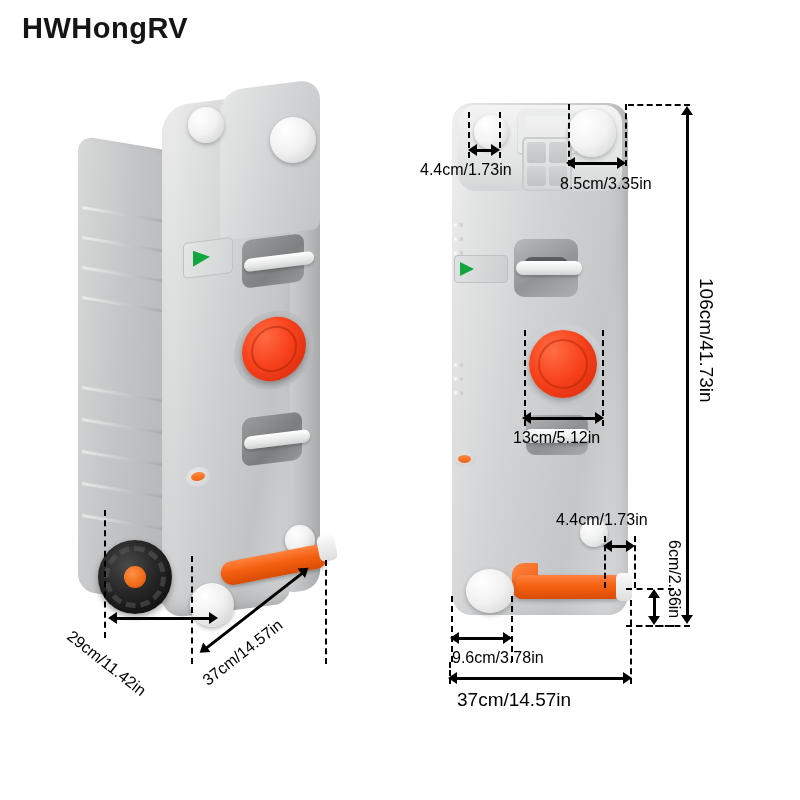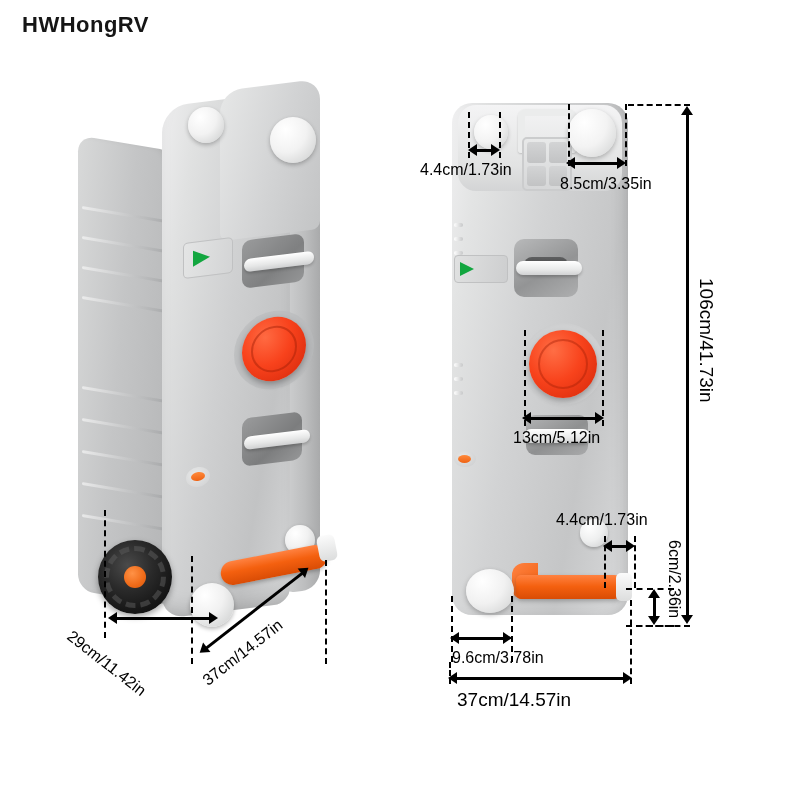--- a/index.html
+++ b/index.html
@@ -6,21 +6,21 @@
   body{
     width:800px;height:800px;background:#ffffff;
     font-family:"Liberation Sans", sans-serif;
     overflow:hidden;position:relative;
   }
   #stage{position:absolute;inset:0;width:800px;height:800px;}
 
   
   #brand{
     position:absolute;left:22px;top:12px;
-    font-size:22px;font-weight:bold;color:#151515;
+    font-size:29px;font-weight:bold;color:#151515;
     letter-spacing:0.5px;
   }
 
   
   .tank{position:absolute;}
   .plastic{
     background:linear-gradient(100deg,#e9eaea 0%,#dadbdb 22%,#c9cacb 55%,#bfc0c1 78%,#cfd0d1 100%);
   }
 
   

